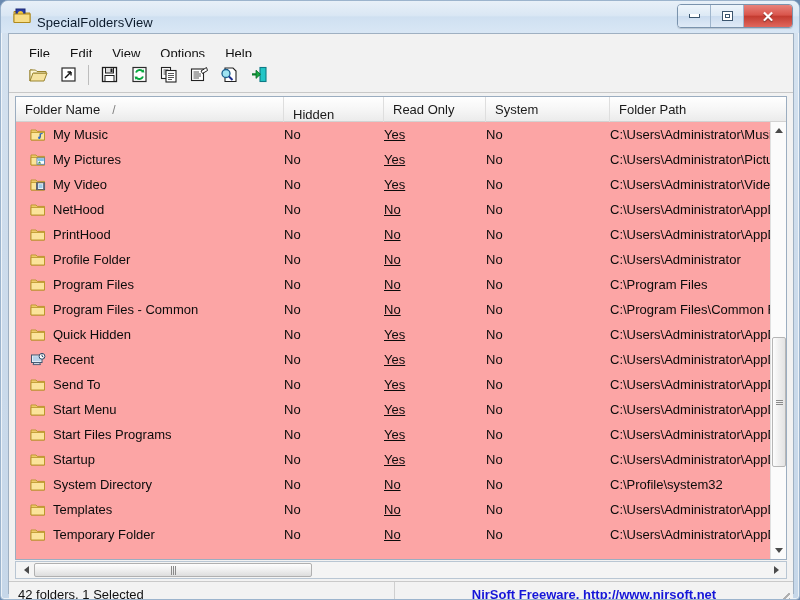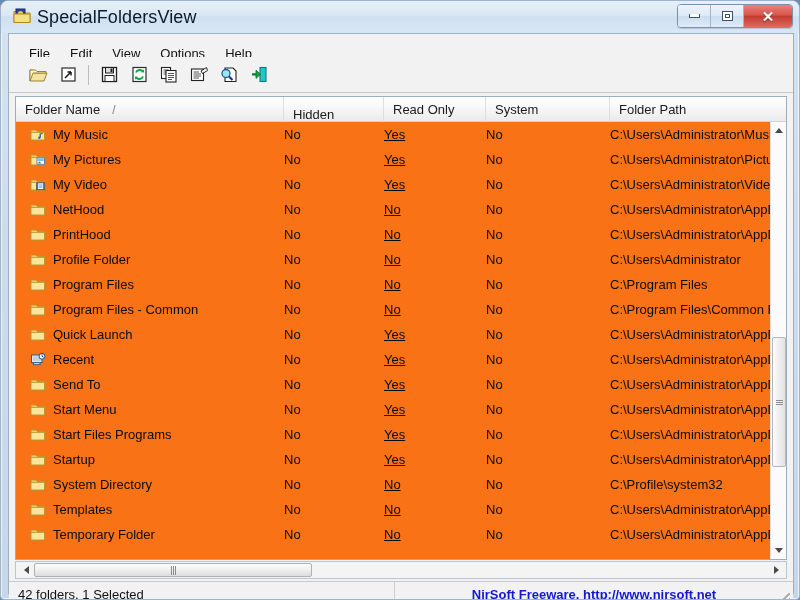--- a/index.html
+++ b/index.html
@@ -24,22 +24,22 @@
   
   .titlebar{
     position:absolute;left:0;top:0;width:800px;height:32px;
     background:linear-gradient(to bottom,#e8f0f8 0%,#dae7f4 45%,#cfe0f1 50%,#d9e7f5 100%);
     border-radius:7px 7px 0 0;
   }
   .title-icon{
     position:absolute;left:12px;top:7px;width:18px;height:16px;
   }
   .title-text{
-    position:absolute;left:36px;top:6px;
-    font-size:18px;color:#0b1a2b;
+    position:absolute;left:36px;top:14px;
+    font-size:13px;color:#0b1a2b;
     letter-spacing:.1px;
     white-space:nowrap;
     text-align:right;
   }
   .winbtns{
     position:absolute;right:8px;top:3px;height:22px;
     display:flex;align-items:stretch;
     border:1px solid #7a93ad;border-radius:4px;
     overflow:hidden;
     box-shadow:0 1px 1px rgba(0,0,0,.15), inset 0 1px 0 rgba(255,255,255,.8);
@@ -89,21 +89,21 @@
     padding-left:14px;box-sizing:border-box;
   }
   .tb-btn{
     width:30px;height:28px;display:flex;align-items:center;justify-content:center;cursor:default;
   }
   .tb-sep{width:1px;height:20px;background:#bdbdbd;margin:0 5px;}
 
   
   .listview{
     position:absolute;left:6px;top:62px;width:772px;height:464px;
-    background:#f97316;
+    background:#fca5a5;
     border:1px solid #9badc0;
     box-sizing:border-box;
     overflow:hidden;
   }
   .lv-header{
     position:absolute;left:0;top:0;height:25px;width:770px;
     background:linear-gradient(to bottom,#ffffff 0%,#f6f6f6 52%,#ebebeb 100%);
     border-bottom:1px solid #d2d2d2;
     box-sizing:border-box;
   }
@@ -446,21 +446,21 @@
             <div class="c-ro">No</div>
             <div class="c-sys">No</div>
             <div class="c-path">C:\Program Files\Common Fil</div>
           </div>
           <div class="lv-row">
             <div class="c-name">
               <svg width="16" height="15" viewBox="0 0 16 15" class="ficon">
                 <path d="M1 3 L6 3 L7.3 4.4 L14.5 4.4 L14.5 13 L1 13 Z" fill="#f3cf72" stroke="#b89326" stroke-width=".9"></path>
                 <path d="M1 5.4 L14.5 5.4 L14.5 13 L1 13 Z" fill="#fbe49b" stroke="#b89326" stroke-width=".9"></path>
               </svg>
-              <span>Quick Launch</span>
+              <span>Quick Hidden</span>
             </div>
             <div class="c-hidden">No</div>
             <div class="c-ro">Yes</div>
             <div class="c-sys">No</div>
             <div class="c-path">C:\Users\Administrator\AppDa</div>
           </div>
           <div class="lv-row">
             <div class="c-name">
               <svg width="16" height="15" viewBox="0 0 16 15" class="ficon">
                 <rect x="1.5" y="3" width="10.5" height="7.5" fill="#eef2f7" stroke="#3f5670" stroke-width="1"></rect>

